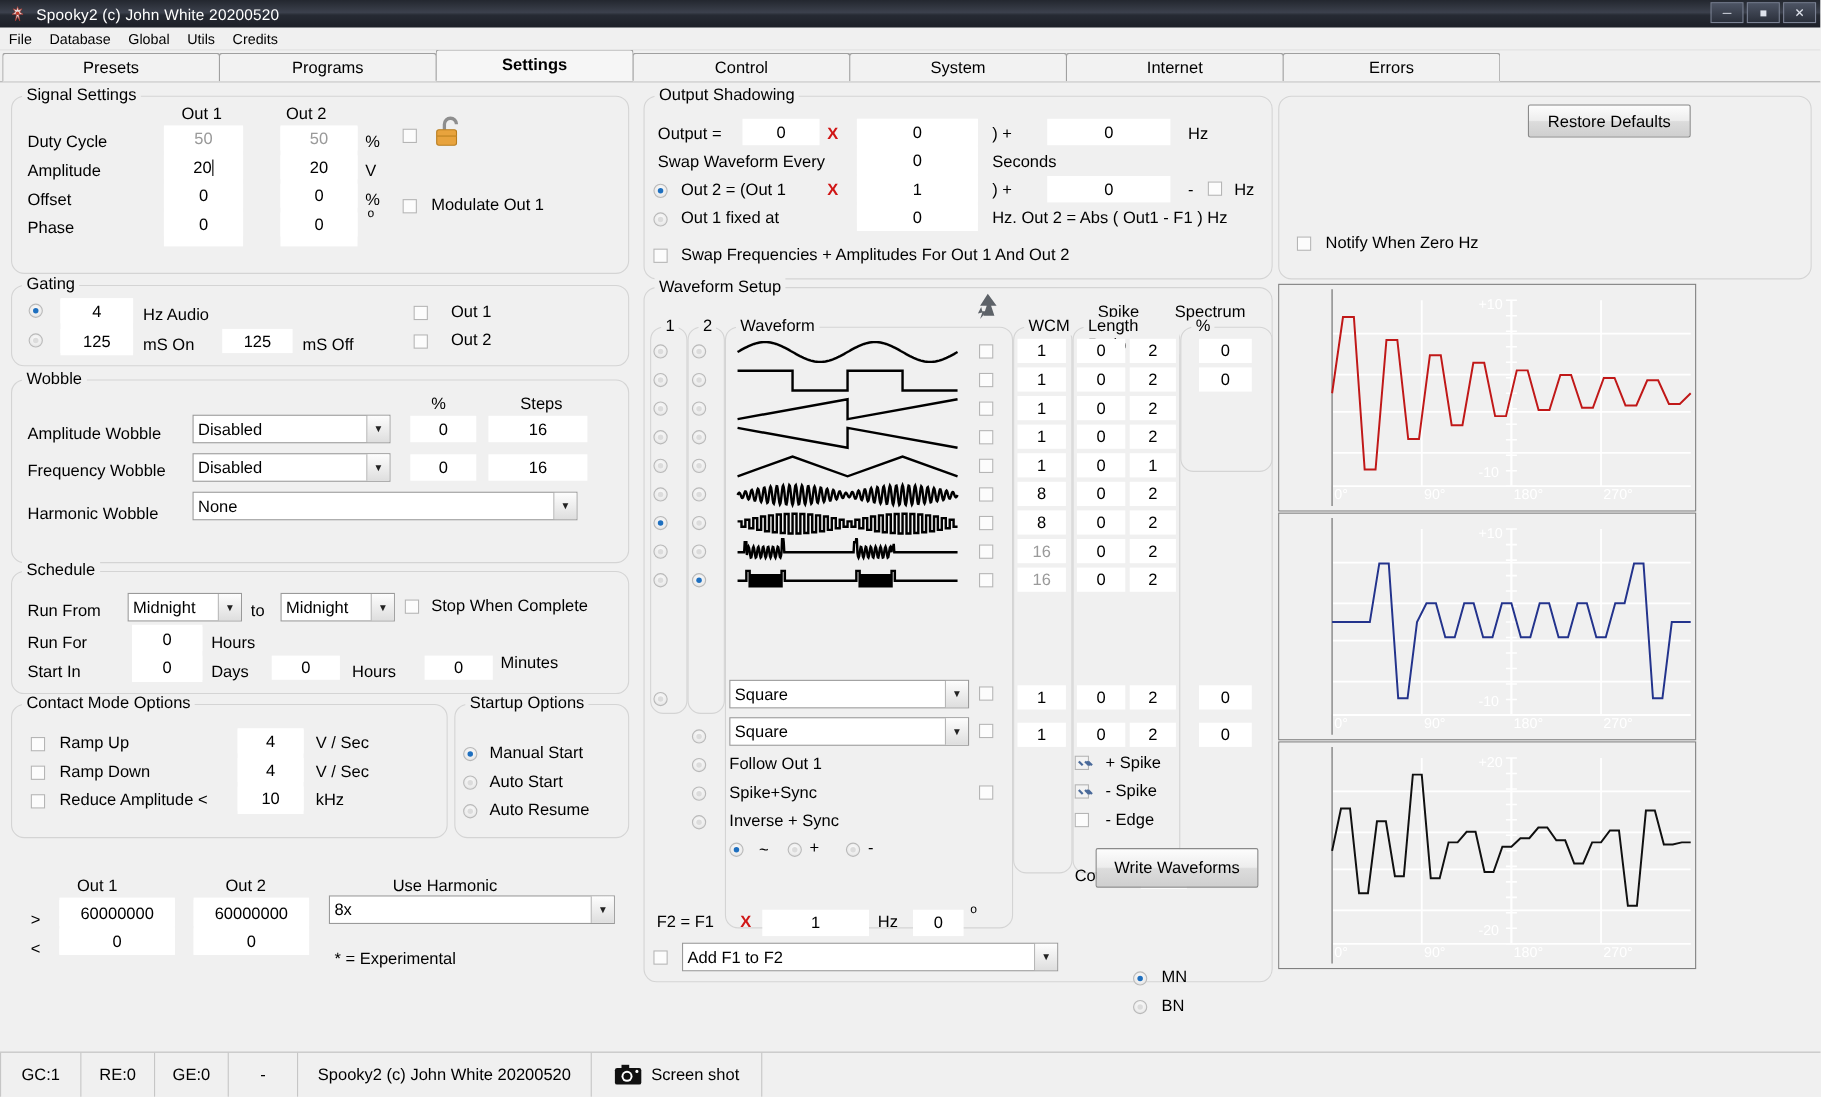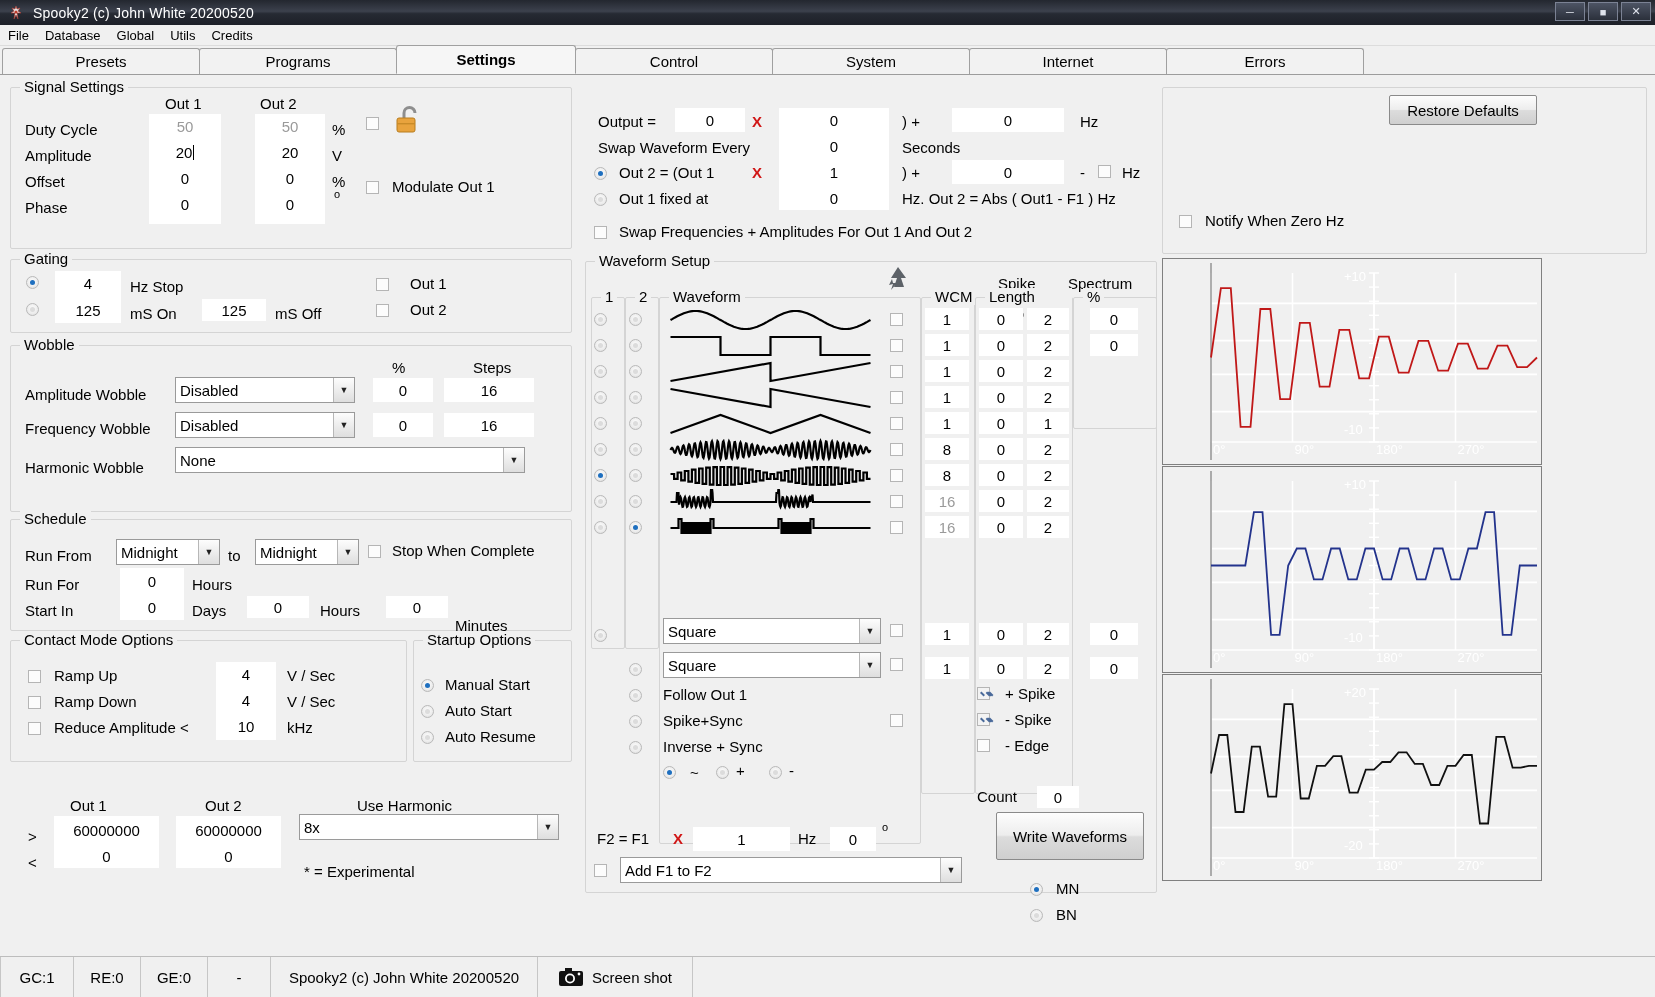--- a/index.html
+++ b/index.html
@@ -31,21 +31,21 @@
     height:25px;line-height:25px;text-align:center;font-size:15px;
     background:#f2f2f2;border:1px solid #a0a0a0;border-bottom:none;
     margin-right:-1px;position:relative;
     border-top-left-radius:3px;border-top-right-radius:3px;
   }
   .tab.active{font-weight:bold;background:#f6f6f6;height:27px;line-height:27px;z-index:5;
               border-bottom:1px solid #f6f6f6;}
   
   #content{position:relative;width:1655px;height:832px;background:#f0f0f0;}
   
-  .gb{position:absolute;border:1px solid #d4d4d4;border-radius:2px;background:transparent;}
+  .gb{position:absolute;border:1px solid #d4d4d4;border-radius:12px;background:transparent;}
   .gb > .gbt{position:absolute;top:-10px;left:9px;background:#f0f0f0;padding:0 4px;font-size:15px;}
   .lbl{position:absolute;font-size:15px;white-space:nowrap;}
   .lbl.red{color:#d01616;font-weight:bold;}
   .fld{position:absolute;background:#fff;border:none;font-size:15px;
        display:flex;align-items:center;justify-content:center;box-sizing:border-box;}
   .fld.grey{color:#9a9a9a;}
   .caret{display:inline-block;width:1px;height:15px;background:#000;margin-left:1px;}
   
   .cb{position:absolute;width:13px;height:13px;border:1px solid #b5b5b5;background:#fcfcfc;box-sizing:border-box;}
   .cb.on::after{content:"";position:absolute;left:2px;top:5px;width:5px;height:2px;background:#4a6a9a;
@@ -159,21 +159,21 @@
   <div class="cb" style="left:366px;top:106px"></div>
   <div class="lbl" style="left:392px;top:103px">Modulate Out 1</div>
 
   <div class="gb" style="left:10px;top:184px;width:560px;height:72px">
     <div class="gbt">Gating</div>
   </div>
   <div class="rb on" style="left:26px;top:201px"></div>
   <div class="rb" style="left:26px;top:228px"></div>
   <div class="fld" style="left:55px;top:196px;width:66px;height:52px"></div>
   <div class="fld" style="left:55px;top:197px;width:66px;height:22px">4</div>
-  <div class="lbl" style="left:130px;top:203px">Hz Stop</div>
+  <div class="lbl" style="left:130px;top:203px">Hz Audio</div>
   <div class="fld" style="left:55px;top:224px;width:66px;height:22px">125</div>
   <div class="lbl" style="left:130px;top:230px">mS On</div>
   <div class="fld" style="left:202px;top:224px;width:64px;height:22px">125</div>
   <div class="lbl" style="left:275px;top:230px">mS Off</div>
   <div class="cb" style="left:376px;top:203px"></div>
   <div class="lbl" style="left:410px;top:200px">Out 1</div>
   <div class="cb" style="left:376px;top:229px"></div>
   <div class="lbl" style="left:410px;top:226px">Out 2</div>
 
   <div class="gb" style="left:10px;top:270px;width:560px;height:165px">
@@ -224,21 +224,21 @@
   <div class="lbl" style="left:25px;top:501px">Run For</div>
   <div class="fld" style="left:120px;top:495px;width:64px;height:22px">0</div>
   <div class="lbl" style="left:192px;top:501px">Hours</div>
 
   <div class="lbl" style="left:25px;top:527px">Start In</div>
   <div class="fld" style="left:120px;top:521px;width:64px;height:22px">0</div>
   <div class="lbl" style="left:192px;top:527px">Days</div>
   <div class="fld" style="left:247px;top:521px;width:62px;height:22px">0</div>
   <div class="lbl" style="left:320px;top:527px">Hours</div>
   <div class="fld" style="left:386px;top:521px;width:62px;height:22px">0</div>
-  <div class="lbl" style="left:455px;top:542px">Minutes</div>
+  <div class="lbl" style="left:455px;top:519px">Minutes</div>
 
   <div class="gb" style="left:10px;top:565px;width:395px;height:120px">
     <div class="gbt">Contact Mode Options</div>
   </div>
   <div class="fld" style="left:216px;top:587px;width:60px;height:78px"></div>
   <div class="cb" style="left:28px;top:595px"></div>
   <div class="lbl" style="left:54px;top:592px">Ramp Up</div>
   <div class="fld" style="left:216px;top:588px;width:60px;height:22px">4</div>
   <div class="lbl" style="left:287px;top:592px">V / Sec</div>
 
@@ -272,20 +272,23 @@
   <div class="lbl" style="left:28px;top:753px">&gt;</div>
   <div class="fld" style="left:54px;top:741px;width:105px;height:52px"></div>
   <div class="fld" style="left:176px;top:741px;width:105px;height:52px"></div>
   <div class="fld" style="left:54px;top:743px;width:105px;height:24px">60000000</div>
   <div class="fld" style="left:176px;top:743px;width:105px;height:24px">60000000</div>
   <div class="lbl" style="left:28px;top:779px">&lt;</div>
   <div class="fld" style="left:54px;top:769px;width:105px;height:24px">0</div>
   <div class="fld" style="left:176px;top:769px;width:105px;height:24px">0</div>
   <div class="lbl" style="left:304px;top:788px">* = Experimental</div>
 
+  <div class="gb" style="left:585px;top:12px;width:570px;height:165px">
+    <div class="gbt">Output Shadowing</div>
+  </div>
   <div class="lbl" style="left:598px;top:38px">Output =</div>
   <div class="fld" style="left:675px;top:33px;width:70px;height:24px">0</div>
   <div class="lbl red" style="left:752px;top:38px">X</div>
   <div class="fld" style="left:779px;top:33px;width:110px;height:95px"></div>
   <div class="fld" style="left:779px;top:33px;width:110px;height:24px">0</div>
   <div class="lbl" style="left:902px;top:38px">) +</div>
   <div class="fld" style="left:952px;top:33px;width:112px;height:24px">0</div>
   <div class="lbl" style="left:1080px;top:38px">Hz</div>
 
   <div class="lbl" style="left:598px;top:64px">Swap Waveform Every</div>
@@ -499,21 +502,21 @@
   <div class="lbl" style="left:798px;top:755px">Hz</div>
   <div class="fld" style="left:830px;top:752px;width:46px;height:24px">0</div>
   <div class="lbl" style="left:882px;top:746px;font-size:11px">o</div>
 
   <div class="cb" style="left:594px;top:789px"></div>
   <div class="combo" style="left:620px;top:782px;width:342px;height:26px">
     <span>Add F1 to F2</span>
     <span class="arrow">▼</span>
   </div>
 
-  <div class="btn" style="left:996px;top:737px;width:148px;height:48px">Write Waveforms</div>
+  <div class="btn" style="left:996px;top:696px;width:148px;height:36px">Write Waveforms</div>
 
   <div class="rb on" style="left:1030px;top:808px"></div>
   <div class="lbl" style="left:1056px;top:805px">MN</div>
   <div class="rb" style="left:1030px;top:834px"></div>
   <div class="lbl" style="left:1056px;top:831px">BN</div>
 
   <div class="gb" style="left:1162px;top:12px;width:483px;height:165px"></div>
   <div class="btn" style="left:1389px;top:20px;width:148px;height:30px">Restore Defaults</div>
   <div class="cb" style="left:1179px;top:140px"></div>
   <div class="lbl" style="left:1205px;top:137px">Notify When Zero Hz</div>

